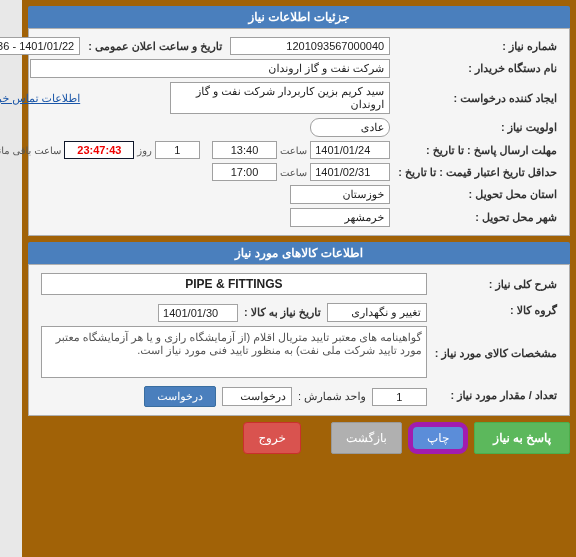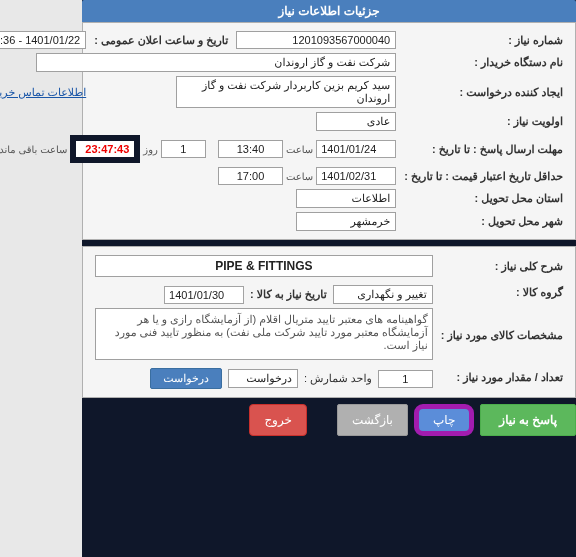--- a/index.html
+++ b/index.html
@@ -4,23 +4,24 @@
   <style>
     * { box-sizing: border-box; margin: 0; padding: 0; }
     body {
       font-family: Tahoma, Arial, sans-serif;
       font-size: 11px;
       background: #e8e8e8;
       direction: rtl;
       color: #222;
     }
     .page-container {
-      width: 494px;
+      width: 554px;
       min-height: 557px;
-      background: #0f172a;
+      background: #a16207;
+      padding: 6px;
     }
     
     .section-header {
       background: #4a7fbd;
       color: #fff;
       text-align: center;
       padding: 4px 8px;
       font-size: 12px;
       font-weight: bold;
       border-radius: 2px 2px 0 0;
@@ -95,27 +96,28 @@
     }
     .time-box {
       width: 65px;
       border: 1px solid #a0a0a0;
       background: #fff;
       padding: 2px 4px;
       font-size: 11px;
       text-align: center;
     }
     .countdown-box {
-      border: 6px solid #0f172a;
+      border: 1px solid #0f172a;
       background: #fff;
       padding: 2px 5px;
       font-size: 11px;
       color: #e00;
       font-weight: bold;
       min-width: 70px;
+      text-align: center;
       display: inline-block;
     }
     
     .info-link {
       color: #1a56a8;
       text-decoration: underline;
       cursor: pointer;
       font-size: 11px;
     }
     .pipe-box {
@@ -280,21 +282,21 @@
           <td class="value-cell" colspan="2">
             <div class="input-box" style="width:220px;">سید کریم بزین کاربردار شرکت نفت و گاز اروندان</div>
           </td>
           <td class="value-cell">
             <span class="info-link">اطلاعات تماس خریدار</span>
           </td>
         </tr>
         <tr>
           <td class="label-cell">اولویت نیاز :</td>
           <td class="value-cell" colspan="3">
-            <div class="input-box" style="width:80px;">عادی</div>
+            <div class="input-box" style="width:80px;border-radius:9px;">عادی</div>
           </td>
         </tr>
         <tr>
           <td class="label-cell">مهلت ارسال پاسخ : تا تاریخ :</td>
           <td class="value-cell" colspan="3">
             <div class="date-group">
               <div class="small-box">1401/01/24</div>
               <span class="small-label">ساعت</span>
               <div class="time-box">13:40</div>
               &nbsp;&nbsp;
@@ -312,35 +314,36 @@
               <div class="small-box">1401/02/31</div>
               <span class="small-label">ساعت</span>
               <div class="time-box">17:00</div>
             </div>
           </td>
         </tr>
         <tr>
           <td class="label-cell">استان محل تحویل :</td>
           <td class="value-cell" colspan="3">
             <div class="province-row">
-              <div class="input-box" style="width:100px;">اطلاعات</div>
+              <div class="input-box" style="width:100px;">خوزستان</div>
             </div>
           </td>
         </tr>
         <tr>
           <td class="label-cell">شهر محل تحویل :</td>
           <td class="value-cell" colspan="3">
             <div class="input-box" style="width:100px;">خرمشهر</div>
           </td>
         </tr>
       </tbody>
         </table>
     </div>
   </div>
 
+  <div class="section-header">اطلاعات کالاهای مورد نیاز</div>
   <div class="card">
     <div class="card-inner">
       <table class="form-table">
         <tbody>
             <tr>
           <td class="label-cell" style="width:110px;">شرح کلی نیاز :</td>
           <td class="value-cell" colspan="3">
             <div class="pipe-box">PIPE &amp; FITTINGS</div>
           </td>
         </tr>

